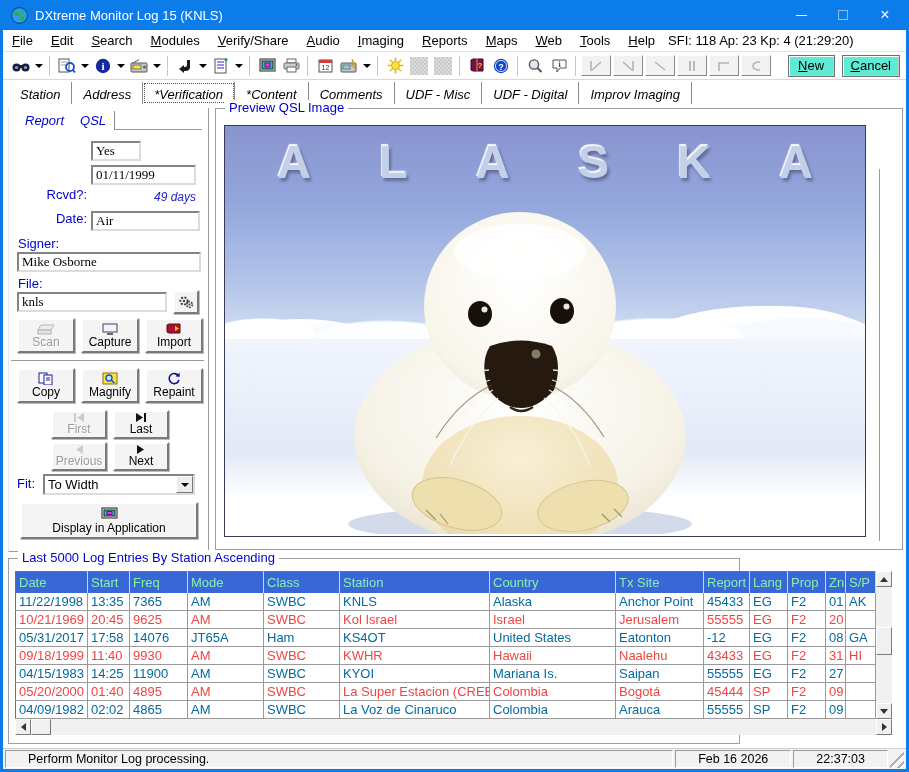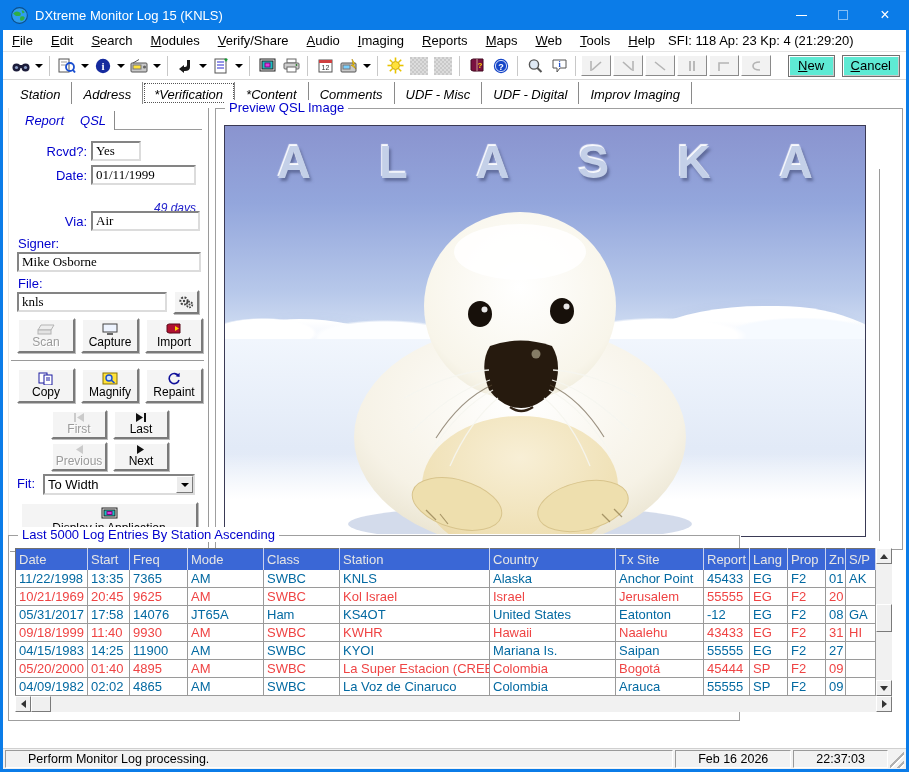--- a/index.html
+++ b/index.html
@@ -43,23 +43,23 @@
   
   .client { position:relative; flex:1 1 auto; background:#fff; }
 
   
   .lpanel { position:absolute; left:5px; top:2px; width:201px; height:444px; border-right:1px solid #9a9a9a; border-bottom:1px solid #9a9a9a; box-shadow:1px 1px 0 #fff; border-left:1px solid #e8e8e8; }
   .subtabs { position:absolute; left:8px; top:2px; right:6px; height:20px; display:flex; align-items:flex-end; color:#0000cd; font-style:italic; }
   .subtab { padding:2px 8px; }
   .subtab.sel { border-right:1px solid #8a8a8a; }
   .subtab-line { flex:1; border-bottom:1px solid #9a9a9a; height:1px; margin-bottom:0; }
   .flabel { position:absolute; color:#0000cd; }
-  .ra { text-align:right; }
+  .ra { text-align:right;margin-top:43px; }
   .sunken { border:2px solid; border-color:#848484 #dcdcdc #dcdcdc #848484; background:#fff; font-family:Liberation Serif, serif; font-size:13px; padding:0 3px; outline:none; position:absolute; height:20px; }
-  .days { position:absolute; color:#2222cc; font-style:italic; font-size:12px;margin-top:11px; }
+  .days { position:absolute; color:#2222cc; font-style:italic; font-size:12px; }
   .btn3d { position:absolute; background:#f4f4f4; border:2px solid; border-color:#fff #7a7a7a #7a7a7a #fff; box-shadow:1px 1px 0 #bdbdbd; display:flex; flex-direction:column; align-items:center; justify-content:center; font-size:12px; }
   .btn3d.dis { color:#9b9b9b; text-shadow:1px 1px 0 #fff; }
   .btn3d.dis svg { opacity:.45; filter:grayscale(1); }
   .etch { position:absolute; left:2px; right:4px; height:2px; border-top:1px solid #9a9a9a; border-bottom:1px solid #fff; }
   .combo { position:absolute; height:21px; border:2px solid; border-color:#848484 #dcdcdc #dcdcdc #848484; background:#fff; display:flex; }
   .combo-text { flex:1; padding:1px 3px; }
   .combo-btn { width:17px; background:#ececec; border:1px solid; border-color:#fff #7a7a7a #7a7a7a #fff; display:flex; align-items:center; justify-content:center; }
   .combo-btn i { width:0; height:0; border-left:4px solid transparent; border-right:4px solid transparent; border-top:4px solid #000; }
   .gearbtn { position:absolute; width:26px; height:24px; }
 
@@ -82,21 +82,21 @@
   .ice1 { position:absolute; left:-24px; top:47%; width:36%; height:30%; border-radius:45% 60% 35% 50%; background:radial-gradient(ellipse at 45% 20%, #ffffff 35%, #e7eefb 70%, #ccdaf2); box-shadow:6px 10px 16px rgba(110,135,185,.35); }
   .ice2 { position:absolute; right:-30px; top:44%; width:46%; height:34%; border-radius:55% 40% 45% 35%; background:radial-gradient(ellipse at 55% 25%, #ffffff 38%, #e9f0fb 72%, #cfdcf3); box-shadow:-6px 10px 16px rgba(110,135,185,.3); }
   .drift { position:absolute; left:0; right:0; bottom:0; height:20%; background:linear-gradient(transparent, #fff 55%); }
   .alaska { position:absolute; top:8px; left:52px; right:52px; display:flex; justify-content:space-between; font-size:47px; font-weight:bold; color:#c4d0e8; text-shadow:-1px -2px 1px rgba(255,255,255,.95), 2px 3px 3px rgba(66,76,118,.6); }
   .sealwrap { position:absolute; left:295px; bottom:2px; transform:translateX(-50%); }
   .vline { position:absolute; right:22px; top:60px; bottom:8px; width:1px; background:#9a9a9a; box-shadow:1px 0 0 #fff; }
 
   
   .gridwrap { position:absolute; left:6px; top:12px; width:877px; height:164px; }
   table.grid { border-collapse:collapse; table-layout:fixed; width:860px; background:#fff; border:1px solid #707070; }
-  table.grid th { background:#3a67d6; color:#e5e5e5; font-weight:normal; text-align:left; padding:2px 3px; border-right:1px solid #c9d2ee; height:21px; overflow:hidden; white-space:nowrap; }
+  table.grid th { background:#3a67d6; color:#86efac; font-weight:normal; text-align:left; padding:2px 3px; border-right:1px solid #c9d2ee; height:21px; overflow:hidden; white-space:nowrap; }
   table.grid td { border-right:1px solid #9a9a9a; border-bottom:1px solid #9a9a9a; padding:0 3px; height:18px; overflow:hidden; white-space:nowrap; }
   tr.blue td { color:#0369a1; }
   tr.red td { color:#ef4444; }
   .vscroll { position:absolute; right:0; top:0; width:16px; height:148px; background:#f1f1f1; }
   .hscroll { position:absolute; left:0; right:0; bottom:0; height:16px; background:#f1f1f1; display:flex; }
   .sbtn { width:16px; height:16px; background:#f0f0f0; border:1px solid; border-color:#fff #7a7a7a #7a7a7a #fff; display:flex; align-items:center; justify-content:center; flex:0 0 auto; }
   .sbtn i { width:0; height:0; }
   .i-up { border-left:4px solid transparent; border-right:4px solid transparent; border-bottom:5px solid #333; }
   .i-dn { border-left:4px solid transparent; border-right:4px solid transparent; border-top:5px solid #333; }
   .i-lf { border-top:4px solid transparent; border-bottom:4px solid transparent; border-right:5px solid #333; }
@@ -564,21 +564,21 @@
             <g stroke="#5c4c36" stroke-width="1.1" fill="none" opacity="0.6">
               <path d="M152,191 C128,202 110,222 96,244"></path>
               <path d="M210,191 C234,202 251,222 264,243"></path>
             </g>
           </svg>
         </div>
       </div>
       <div class="vline"></div>
     </div>
 
-    <div class="group" style="left:5px;top:429px;width:732px;height:186px">
+    <div class="group" style="left:5px;top:452px;width:732px;height:186px">
       <span class="gtitle">Last 5000 Log Entries By Station Ascending</span>
       <div class="gridwrap">
         <table class="grid">
           <thead>
               <tr>
                 <th style="width: 72px;">Date</th>
                 <th style="width: 42px;">Start</th>
                 <th style="width: 58px;">Freq</th>
                 <th style="width: 76px;">Mode</th>
                 <th style="width: 76px;">Class</th>

